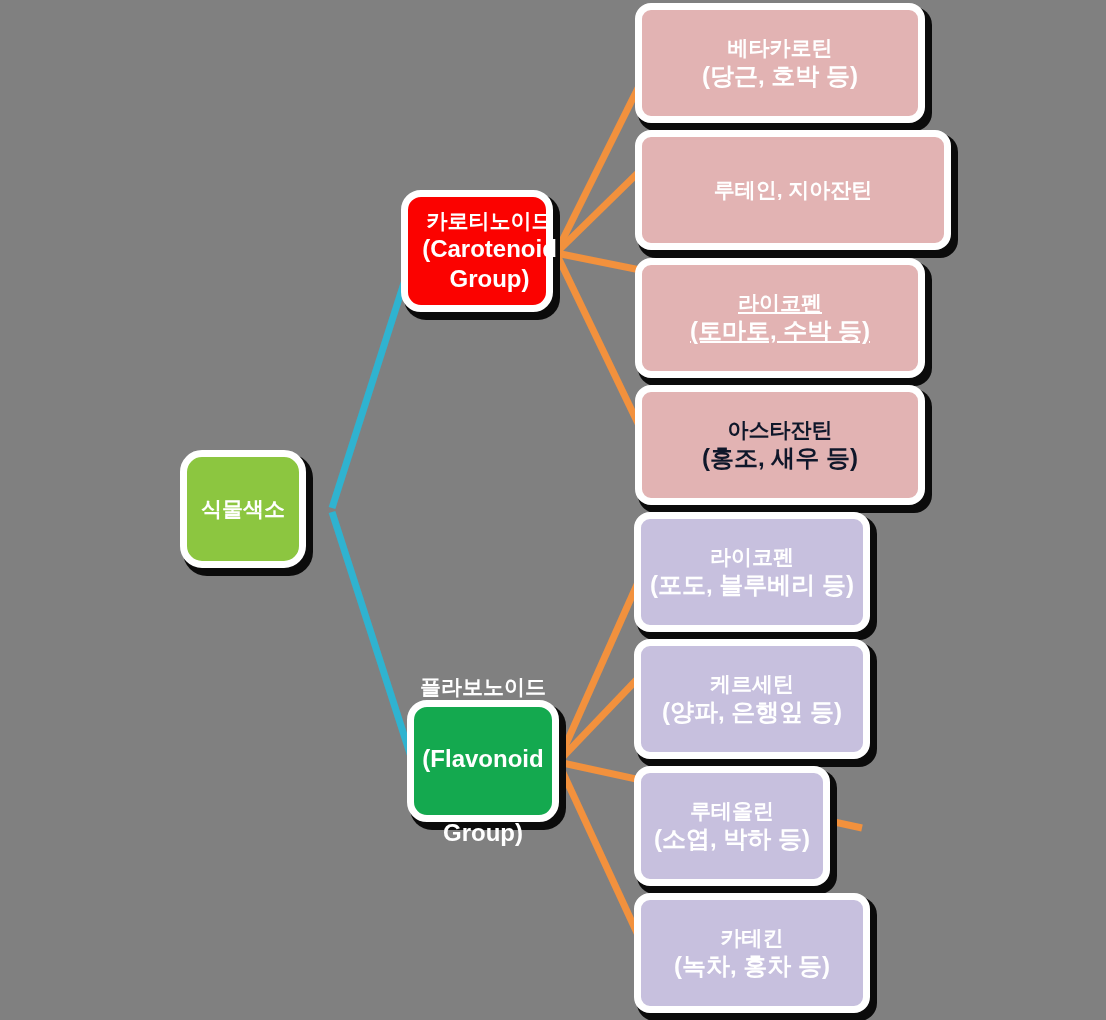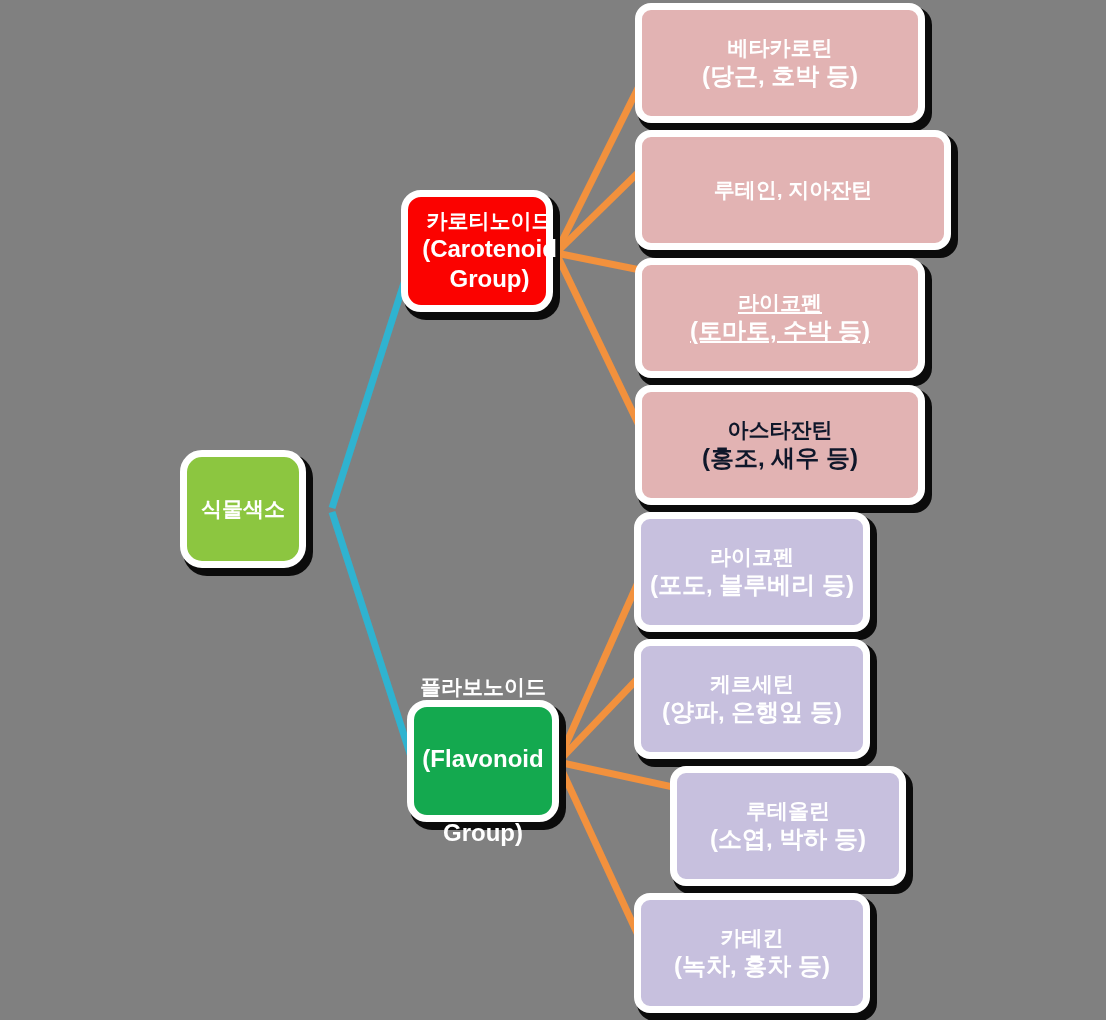--- a/index.html
+++ b/index.html
@@ -146,21 +146,21 @@
   <div class="node leaf purple" style="left:634px; top:512px; width:236px; height:120px;">
     <span class="line">라이코펜</span>
     <span class="line sub">(포도, 블루베리 등)</span>
   </div>
 
   <div class="node leaf purple" style="left:634px; top:639px; width:236px; height:120px;">
     <span class="line">케르세틴</span>
     <span class="line sub">(양파, 은행잎 등)</span>
   </div>
 
-  <div class="node leaf purple" style="left:634px; top:766px; width:236px; height:120px;margin-left:36px;">
+  <div class="node leaf purple" style="left:634px; top:766px; width:196px; height:120px;">
     <span class="line">루테올린</span>
     <span class="line sub">(소엽, 박하 등)</span>
   </div>
 
   <div class="node leaf purple" style="left:634px; top:893px; width:236px; height:120px;">
     <span class="line">카테킨</span>
     <span class="line sub">(녹차, 홍차 등)</span>
   </div>
 
 </div>

